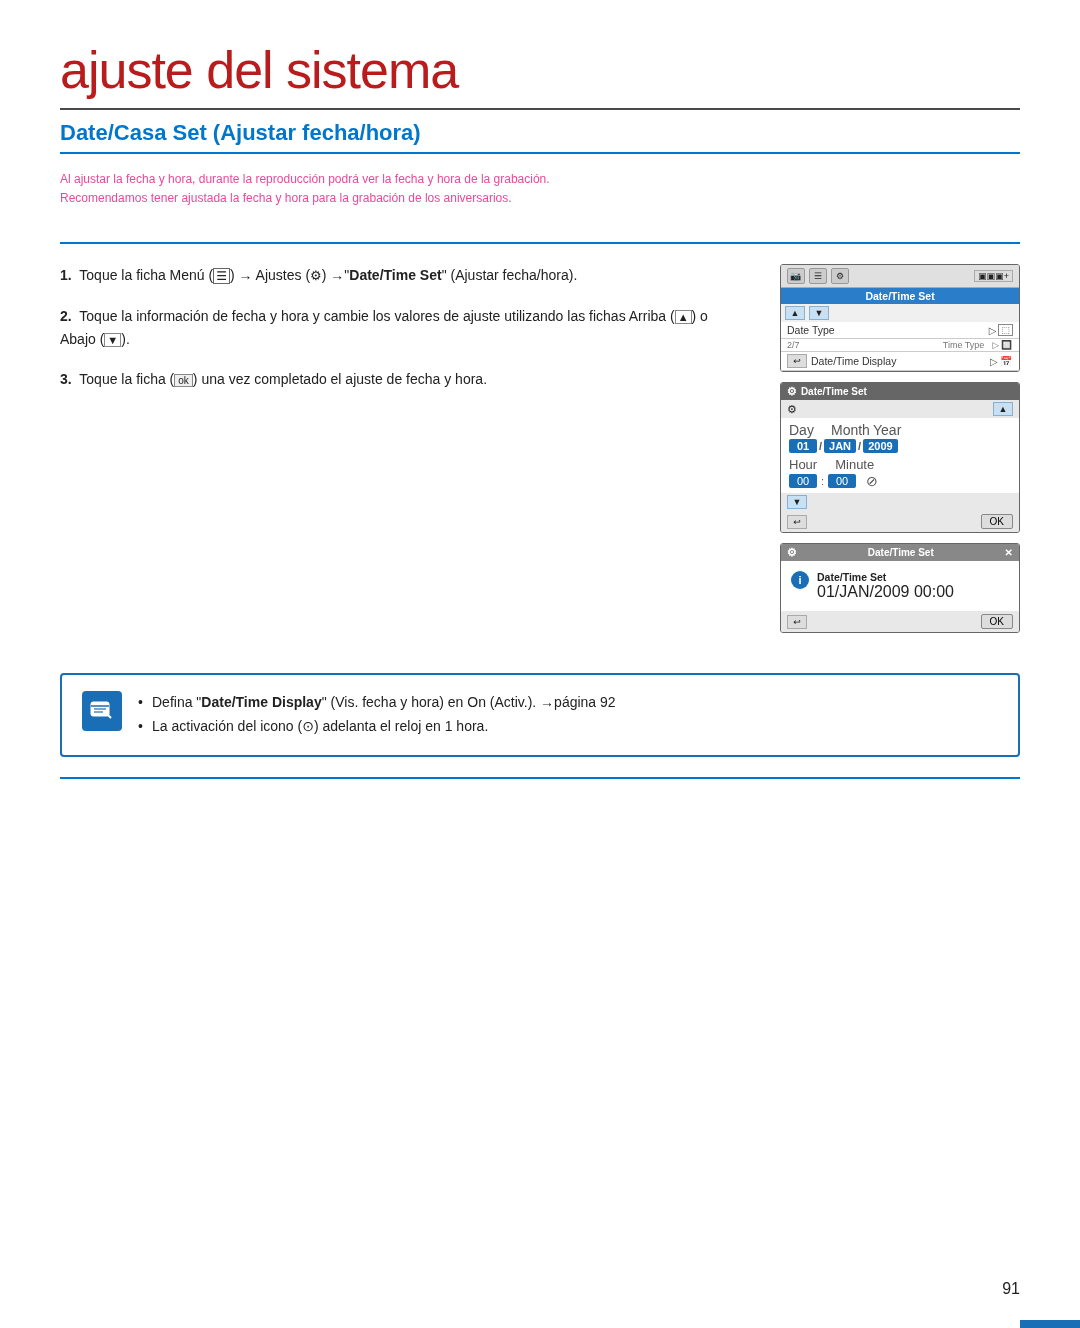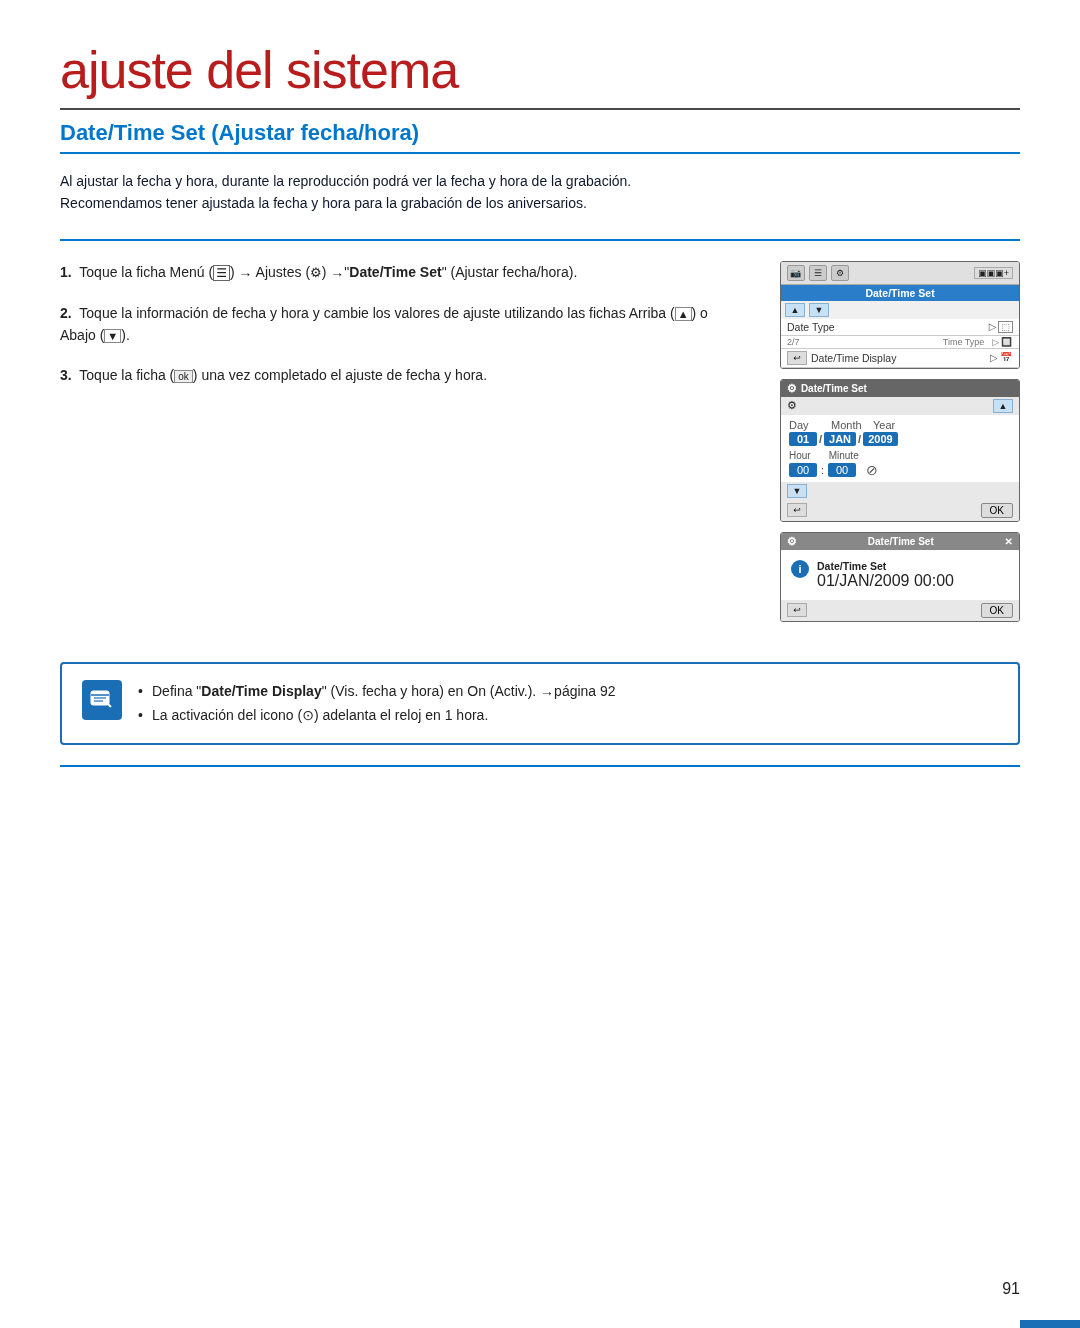--- a/index.html
+++ b/index.html
@@ -23,23 +23,23 @@
     }
     .section-title {
       font-size: 22px;
       font-weight: bold;
       color: #0077cc;
       border-bottom: 2px solid #0077cc;
       padding-bottom: 6px;
       margin-bottom: 16px;
     }
     .intro-text {
-      font-size: 14px;
-      color: #0f172a;
-      margin-bottom: 24px;
+      font-size: 12px;
+      color: #ec4899;
+      margin-bottom: 34px;
       line-height: 1.6;
     }
     .content-area {
       display: flex;
       gap: 45px;
       margin-bottom: 30px;
       border-top: 2px solid #0077cc;
       padding-top: 20px;
     }
     .steps-col {
@@ -169,21 +169,21 @@
       gap: 4px;
     }
     .datetime-grid {
       background: white;
       padding: 4px 8px;
     }
     .dt-label-row {
       display: flex;
       align-items: center;
       gap: 4px;
-      font-size: 11px;
+      font-size: 14px;
       color: #555;
       margin-bottom: 1px;
     }
     .dt-val-row {
       display: flex;
       align-items: center;
       gap: 2px;
       font-size: 11px;
       font-weight: bold;
     }
@@ -198,21 +198,21 @@
     }
     .dt-sep { color: #555; font-size: 11px; }
     .dt-time-row {
       display: flex;
       align-items: center;
       gap: 4px;
       font-size: 11px;
       margin-top: 0;
     }
     .dt-time-label {
-      font-size: 10px;
+      font-size: 13px;
       color: #555;
       display: flex;
       gap: 18px;
       margin-bottom: 1px;
     }
     .panel-ok-row {
       display: flex;
       align-items: center;
       justify-content: space-between;
       padding: 3px 6px;
@@ -332,21 +332,21 @@
       align-items: center;
       padding: 2px 4px;
       gap: 4px;
     }
   </style>
 </head>
 <body>
 
 <h1 class="page-title">ajuste del sistema</h1>
 
-<h2 class="section-title">Date/Time Set (Ajustar fecha/hora)</h2>
+<h2 class="section-title">Date/Casa Set (Ajustar fecha/hora)</h2>
 
 <p class="intro-text">Al ajustar la fecha y hora, durante la reproducción podrá ver la fecha y hora de la grabación.<br>Recomendamos tener ajustada la fecha y hora para la grabación de los aniversarios.</p>
 
 <div class="content-area">
 
   <div class="steps-col">
 
     <div class="step">
       <span class="step-num">1.</span>
       Toque la ficha Menú (<span style="border:1px solid #666;padding:0 2px;font-size:12px;display:inline-block;line-height:14px;">☰</span>) → Ajustes (<span style="display:inline;font-size:13px;">⚙</span>) →"<strong>Date/Time Set</strong>" (Ajustar fecha/hora).

